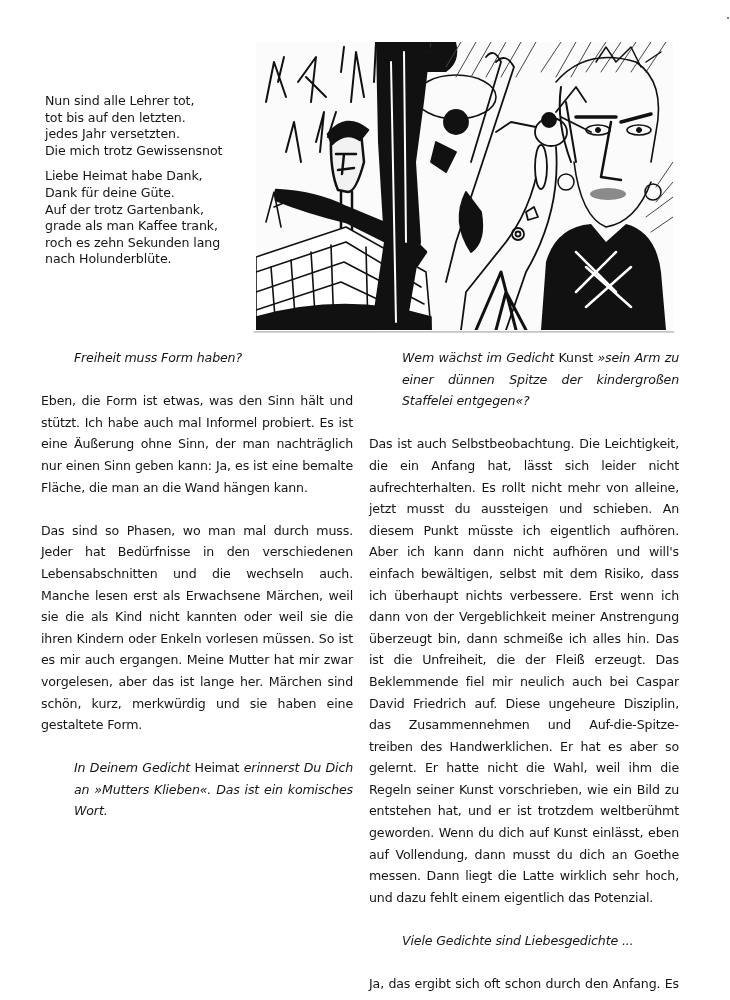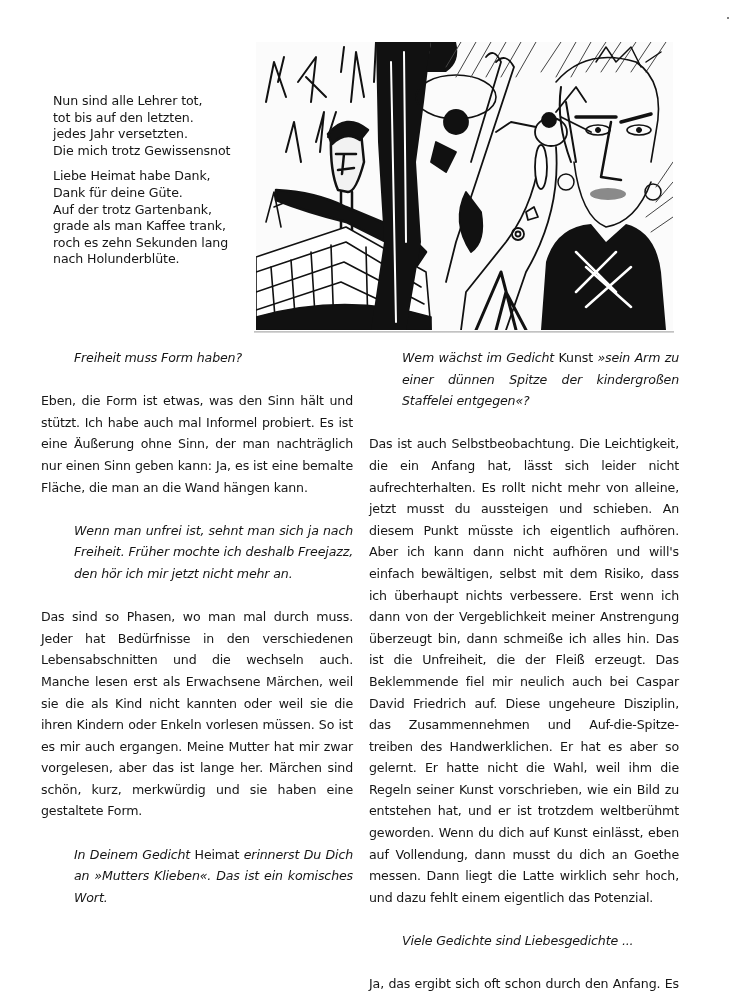--- a/index.html
+++ b/index.html
@@ -1,20 +1,20 @@
 <!DOCTYPE html>
 <html><head>
 <meta charset="utf-8">
 <style>
   html, body { margin: 0; padding: 0; background: #ffffff; }
   body { width: 730px; height: 1000px; position: relative; overflow: hidden;
          font-family: "DejaVu Sans", sans-serif; color: #161616; }
   .poem { position: absolute; left: 41px; top: 93px; width: 210px;
           font-size: 12.6px; line-height: 16.6px; letter-spacing: -0.1px; }
-  .poem .stanza { margin: 0 0 9px 12px; }
+  .poem .stanza { margin: 0 0 9px 4px; }
   .poem .line { display: block; white-space: nowrap; }
   .art { position: absolute; left: 256px; top: 42px; width: 417px; height: 288px;
          background: #fbfbfb; overflow: hidden; }
   .art svg { display: block; }
   .art-rule { position: absolute; left: 254px; top: 331px; width: 420px; height: 2px;
               background: linear-gradient(#b9b9b9, #dedede); }
   .speck { position: absolute; left: 727px; top: 17px; width: 2px; height: 2px;
            background: #555; border-radius: 50%; }
   .col { position: absolute; top: 347px; font-size: 12.6px; line-height: 21.6px;
          text-align: justify; letter-spacing: -0.15px; }
@@ -123,21 +123,20 @@
         <path d="M320 210 L360 250 M360 210 L320 250 M330 225 L375 265 M375 225 L330 265" stroke="#fff" stroke-width="2.5"></path>
       </g>
     </g>
   </svg>
 </div>
 <div class="art-rule"></div>
 
 <div class="col left">
   <p class="q">Freiheit muss Form haben?</p>
   <p class="a">Eben, die Form ist etwas, was den Sinn hält und stützt. Ich habe auch mal Informel probiert. Es ist eine Äußerung ohne Sinn, der man nachträglich nur einen Sinn geben kann: Ja, es ist eine bemalte Fläche, die man an die Wand hängen kann.</p>
-  <p class="q">Wenn man unfrei ist, sehnt man sich ja nach Freiheit. Früher mochte ich deshalb Freejazz, den hör ich mir jetzt nicht mehr an.</p>
   <p class="a">Das sind so Phasen, wo man mal durch muss. Jeder hat Bedürfnisse in den verschiedenen Lebensabschnitten und die wechseln auch. Manche lesen erst als Erwachsene Märchen, weil sie die als Kind nicht kannten oder weil sie die ihren Kindern oder Enkeln vorlesen müssen. So ist es mir auch ergangen. Meine Mutter hat mir zwar vorgelesen, aber das ist lange her. Märchen sind schön, kurz, merkwürdig und sie haben eine gestaltete Form.</p>
   <p class="q"><span>In Deinem Gedicht </span><span class="up">Heimat</span><span> erinnerst Du Dich an »Mutters Klieben«. Das ist ein komisches Wort.</span></p>
 
 </div>
 
 <div class="col right">
   <p class="q"><span>Wem wächst im Gedicht </span><span class="up">Kunst</span><span> »sein Arm zu einer dünnen Spitze der kindergroßen Staffelei entgegen«?</span></p>
   <p class="a">Das ist auch Selbstbeobachtung. Die Leichtigkeit, die ein Anfang hat, lässt sich leider nicht aufrechterhalten. Es rollt nicht mehr von alleine, jetzt musst du aussteigen und schieben. An diesem Punkt müsste ich eigentlich aufhören. Aber ich kann dann nicht aufhören und will's einfach bewältigen, selbst mit dem Risiko, dass ich überhaupt nichts verbessere. Erst wenn ich dann von der Vergeblichkeit meiner Anstrengung überzeugt bin, dann schmeiße ich alles hin. Das ist die Unfreiheit, die der Fleiß erzeugt. Das Beklemmende fiel mir neulich auch bei Caspar David Friedrich auf. Diese ungeheure Disziplin, das Zusammennehmen und Auf-die-Spitze-treiben des Handwerklichen. Er hat es aber so gelernt. Er hatte nicht die Wahl, weil ihm die Regeln seiner Kunst vorschrieben, wie ein Bild zu entstehen hat, und er ist trotzdem weltberühmt geworden. Wenn du dich auf Kunst einlässt, eben auf Vollendung, dann musst du dich an Goethe messen. Dann liegt die Latte wirklich sehr hoch, und dazu fehlt einem eigentlich das Potenzial.</p>
   <p class="q">Viele Gedichte sind Liebesgedichte ...</p>
   <p class="a">Ja, das ergibt sich oft schon durch den Anfang. Es ist alles ohne Vorsatz, nicht: Jetzt schreibe ich mal über meine Eltern. Das meiste fällt mir morgens im Halbschlaf ein. Eigentlich muss ich dann alleine sein. Man braucht viel Abgeschiedenheit.</p>

